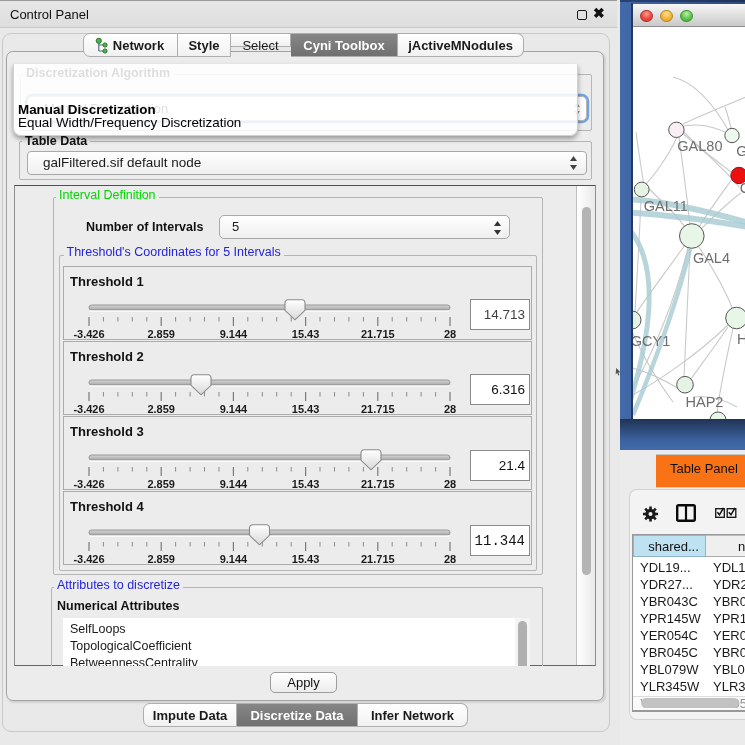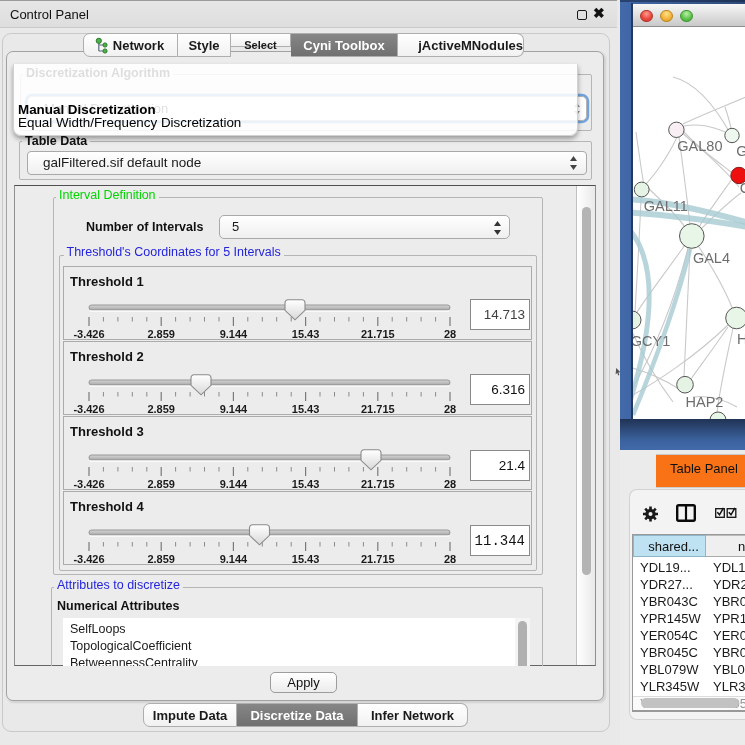--- a/index.html
+++ b/index.html
@@ -17,23 +17,23 @@
 </div>
 <div class="abs" style="left:2px;top:33px;width:608px;height:699px;border:1.5px solid rgba(175,175,175,0.55);border-radius:9px;"></div>
 <div class="abs" style="left:6px;top:51px;width:598px;height:650px;border:1px solid #a2a2a2;border-radius:7px;box-shadow:1.5px 1.5px 2px rgba(0,0,0,0.10);background:#ececec;"></div>
 <div class="abs" style="left:83px;top:33px;width:95px;height:24px;background:linear-gradient(180deg,#ffffff,#f1f1f1);color:#1a1a1a;border-top-left-radius:7px;border-bottom-left-radius:7px;border:1px solid #aeaeae;border-left:1px solid #aeaeae;font-size:13px;font-weight:bold;text-align:center;line-height:23px;"><svg class="abs" style="left:11px;top:3px;" width="13" height="17" viewBox="0 0 13 17">
       <path d="M3.8 5 L3.8 14 M3.8 8 L9.5 8 M3.8 14 L9.5 14" stroke="#5f6b80" stroke-width="1.2" fill="none"></path>
       <circle cx="3.8" cy="3.8" r="2.6" fill="#4db04a" stroke="#2c7c2c" stroke-width="1"></circle>
       <circle cx="10" cy="8" r="2.1" fill="#4db04a" stroke="#2c7c2c" stroke-width="1"></circle>
       <circle cx="10" cy="14" r="2.1" fill="#4db04a" stroke="#2c7c2c" stroke-width="1"></circle>
     </svg><span style="padding-left:16px;">Network</span></div>
 <div class="abs" style="left:178px;top:33px;width:53px;height:24px;background:linear-gradient(180deg,#ffffff,#f1f1f1);color:#1a1a1a;border:1px solid #aeaeae;border-left:none;font-size:13px;font-weight:bold;text-align:center;line-height:23px;">Style</div>
-<div class="abs" style="left:231px;top:33px;width:60px;height:14px;background:linear-gradient(180deg,#ffffff,#f1f1f1);color:#1a1a1a;border:1px solid #aeaeae;border-left:none;font-size:11px;font-weight:bold;text-align:center;line-height:23px;">Select</div>
+<div class="abs" style="left:231px;top:33px;width:60px;height:14px;background:linear-gradient(180deg,#ffffff,#f1f1f1);color:#1a1a1a;border:1px solid #aeaeae;border-left:none;font-size:13px;font-weight:normal;text-align:center;line-height:23px;">Select</div>
 <div class="abs" style="left:291px;top:33px;width:107px;height:24px;background:linear-gradient(180deg,#868686,#707070);color:#fff;border:1px solid #aeaeae;border-left:none;font-size:13px;font-weight:bold;text-align:center;line-height:23px;">Cyni Toolbox</div>
-<div class="abs" style="left:398px;top:33px;width:126px;height:24px;background:linear-gradient(180deg,#ffffff,#f1f1f1);color:#1a1a1a;border-top-right-radius:7px;border-bottom-right-radius:7px;border:1px solid #aeaeae;border-left:none;font-size:13px;font-weight:bold;text-align:right;line-height:23px;">jActiveMNodules</div>
+<div class="abs" style="left:398px;top:33px;width:126px;height:24px;background:linear-gradient(180deg,#ffffff,#f1f1f1);color:#1a1a1a;border-top-right-radius:7px;border-bottom-right-radius:7px;border:1px solid #aeaeae;border-left:none;font-size:13px;font-weight:bold;text-align:center;line-height:23px;">jActiveMNodules</div>
 <div class="abs" style="left:20px;top:74px;width:572px;height:57px;border:1px solid #b5b5b5;border-radius:2px;"></div>
 <div class="fsl bold" style="left:23px;top:67px;color:#111;">Discretization Algorithm</div>
 <div class="abs" style="left:27px;top:96px;width:560px;height:25px;background:#ffffff;border:1px solid #b5b5b5;border-radius:5px;box-shadow:0 0 0 2.2px rgba(100,155,220,0.9);">
 <div class="abs" style="left:16px;top:4px;font-size:13px;color:#222;">Manual Discretization</div>
 <svg class="abs" style="right:5px;top:5px;" width="8" height="14" viewBox="0 0 8 14">
       <path d="M4 1 L7 5 L1 5 Z" fill="#909090"></path>
       <path d="M4 13 L7 9 L1 9 Z" fill="#909090"></path>
     </svg>
 </div>
 <div class="abs" style="left:19px;top:141px;width:573px;height:39px;border:1px solid #b5b5b5;border-radius:2px;"></div>

